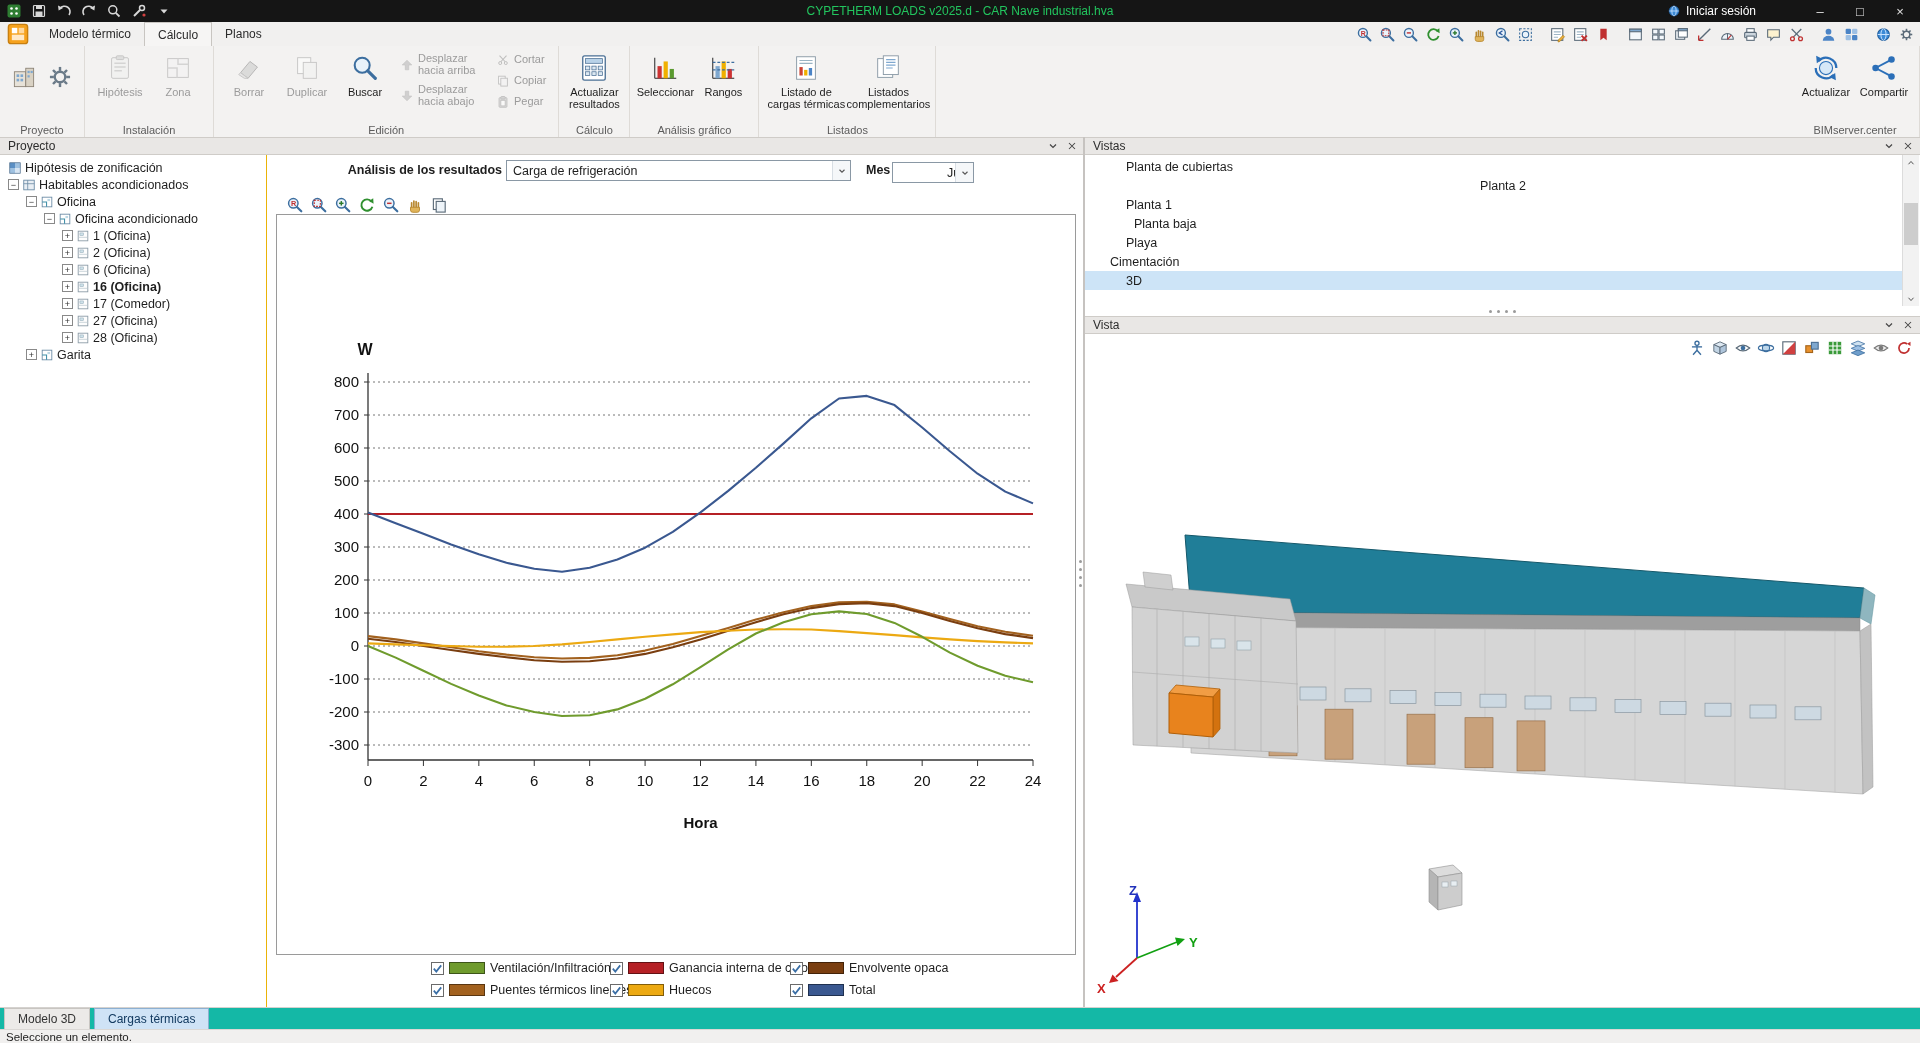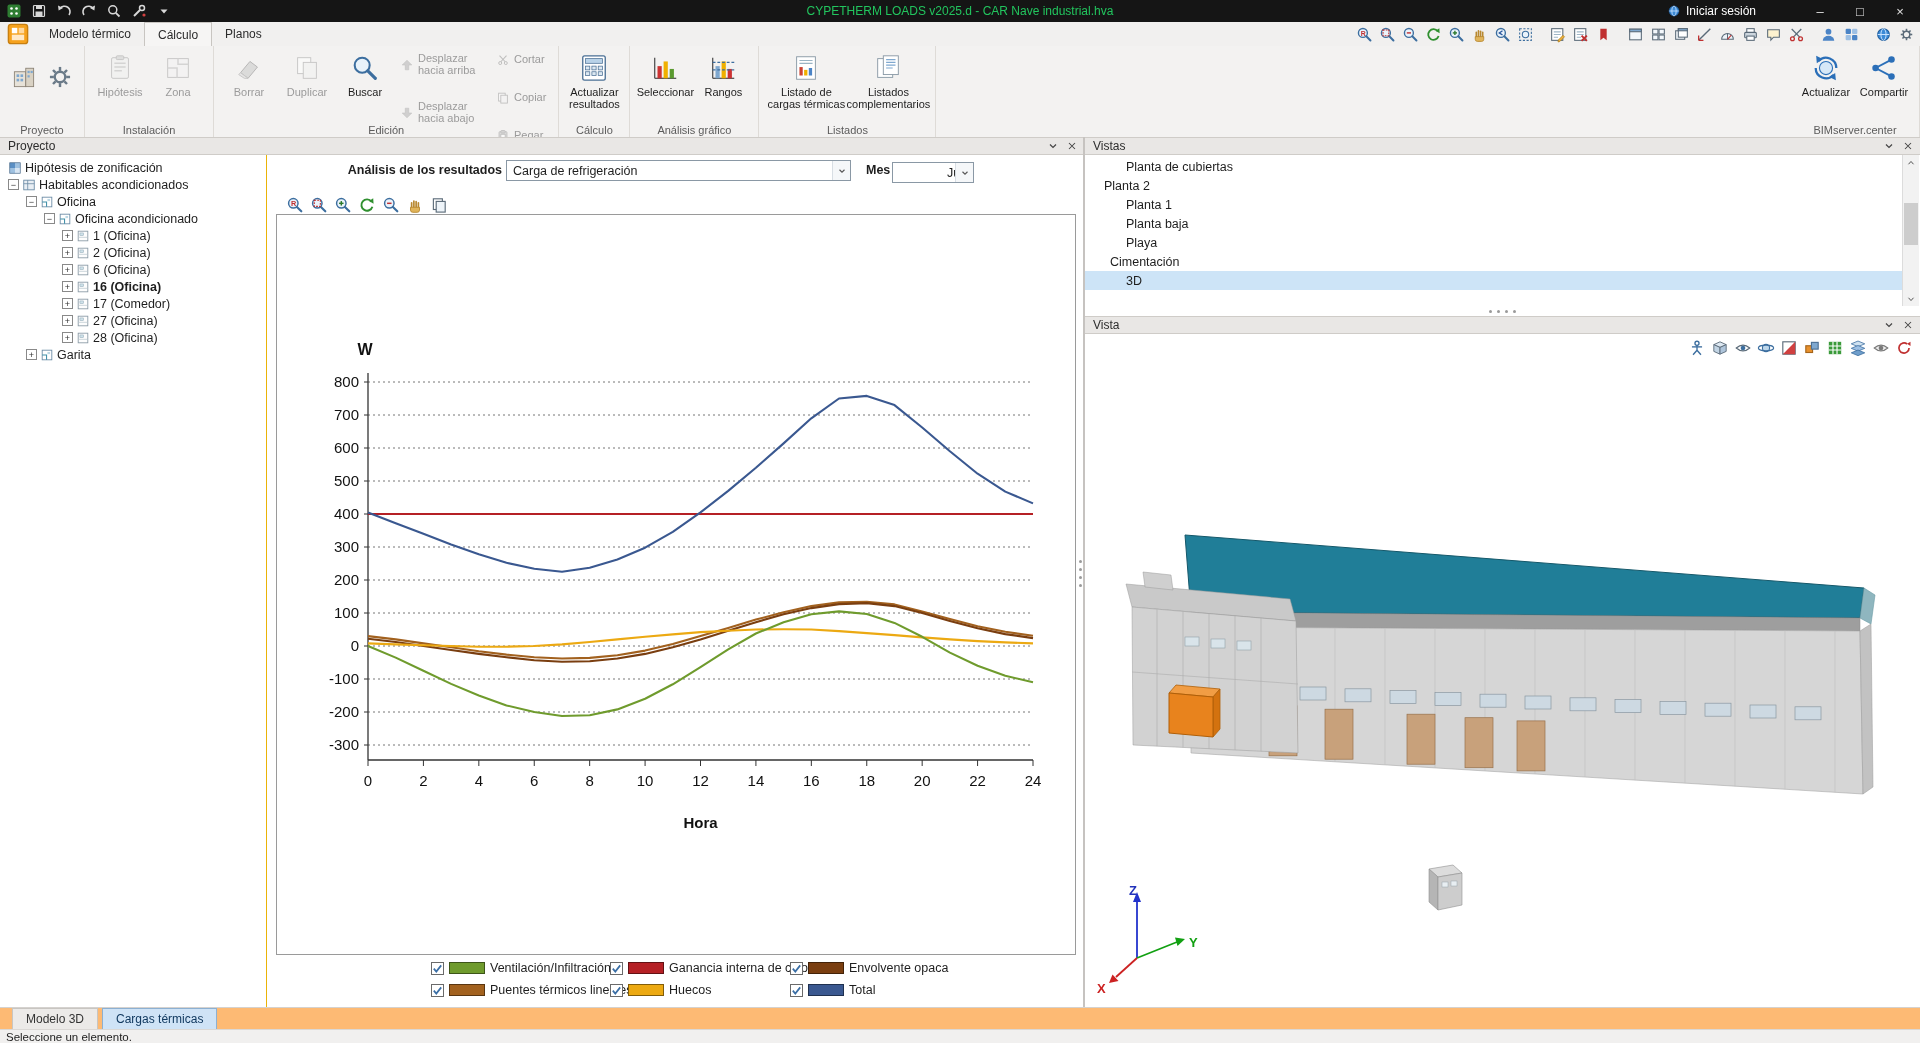--- a/index.html
+++ b/index.html
@@ -28,21 +28,21 @@
   
   #ribbon{position:absolute;left:0;top:46px;width:1920px;height:91px;background:#f3f2f1;border-bottom:1px solid #c8c5c1;display:flex;align-items:stretch;}
   .rgroup{position:relative;display:flex;align-items:flex-start;padding:2px 6px 15px;border-right:1px solid #dedbd7;}
   .rgroup-label{position:absolute;bottom:1px;left:0;right:0;text-align:center;font-size:11px;color:#5b5b5b;white-space:nowrap;}
   .rspacer{flex:1 1 auto;}
   .rbtn{width:58px;display:flex;flex-direction:column;align-items:center;gap:3px;padding-top:5px;font-size:11px;line-height:1.12;text-align:center;color:#1e1e1e;border-radius:3px;}
   .rbtn.wide{width:82px;}
   .rbtn.disabled{color:#9b9b9b;}
   .rbtn.disabled svg,.rsmall.disabled svg{filter:grayscale(1) opacity(.5);}
   .icobtn{width:36px;height:42px;display:flex;align-items:center;justify-content:center;margin-top:8px;}
-  .rstack{display:flex;flex-direction:column;gap:20px;margin:3px 3px 0;}
+  .rstack{display:flex;flex-direction:column;gap:3px;margin:3px 3px 0;}
   .rsmall{display:flex;align-items:center;gap:4px;font-size:11px;line-height:1.08;padding:2px 3px;color:#1e1e1e;border-radius:2px;}
   .rsmall.disabled{color:#9b9b9b;}
   .rsmall .sl{max-width:66px;}
 
   
   .panel-header{position:absolute;height:18px;background:#e9e7e5;border-top:1px solid #cfccc8;border-bottom:1px solid #cfccc8;display:flex;align-items:center;padding:0 4px 0 8px;font-size:12px;color:#2d2d2d;box-sizing:border-box;}
   .ph-btns{margin-left:auto;display:flex;gap:3px;}
   .ph-btn{width:16px;height:14px;display:flex;align-items:center;justify-content:center;}
 
   
@@ -73,21 +73,21 @@
   .vrow{height:19px;display:flex;align-items:center;gap:4px;font-size:12.5px;white-space:nowrap;}
   .vrow.selected{background:#cde4f7;}
   #vscroll{position:absolute;left:1902px;top:155px;width:17px;height:151px;background:#f2f2f2;border-left:1px solid #dcdcdc;box-sizing:border-box;}
   .varrow{width:16px;height:15px;display:flex;align-items:center;justify-content:center;background:#f2f2f2;}
   #vthumb{position:absolute;left:1px;top:48px;width:14px;height:42px;background:#cdcdcd;}
   #hsplit{position:absolute;left:1085px;top:306px;width:835px;height:10px;background:#fff;display:flex;align-items:center;justify-content:center;gap:5px;}
   #vista-toolbar{position:absolute;left:1085px;top:334px;width:835px;height:28px;background:#fff;display:flex;align-items:center;justify-content:flex-end;gap:3px;padding-right:6px;box-sizing:border-box;}
   #viewport{position:absolute;left:1085px;top:362px;width:835px;height:645px;background:#fff;}
 
   
-  #bottombar{position:absolute;left:0;top:1007px;width:1920px;height:22px;background:#fdba74;border-top:1px solid #d5d2cf;display:flex;align-items:flex-end;padding-left:12px;gap:4px;box-sizing:border-box;}
+  #bottombar{position:absolute;left:0;top:1007px;width:1920px;height:22px;background:#14b8a6;border-top:1px solid #d5d2cf;display:flex;align-items:flex-end;padding-left:4px;gap:4px;box-sizing:border-box;}
   .btab{height:20px;padding:0 13px;font-size:12px;border:1px solid #c8c5c1;border-bottom:none;background:#eceae8;color:#333;display:flex;align-items:center;}
   .btab.active{background:#cfe3f6;border-color:#8cb0d2;color:#123a60;}
   #statusbar{position:absolute;left:0;top:1029px;width:1920px;height:14px;background:#f1f0ef;border-top:1px solid #dbd8d5;display:flex;align-items:center;padding-left:6px;font-size:11.5px;color:#222;box-sizing:border-box;}
 </style>
 </head>
 <body>
 
 <div id="app">
 
   <div id="titlebar">
@@ -938,27 +938,27 @@
       <span class="dot"></span>
       <span class="dot"></span>
       <span class="dot"></span>
       <span class="dot"></span>
     </div>
 
   <div id="vistas-list">
       <div class="vrow" style="padding-left:41px;">
         <span>Planta de cubiertas</span>
       </div>
-      <div class="vrow" style="padding-left:19px;">
+      <div class="vrow" style="padding-left:19px;justify-content:center;">
         <span>Planta 2</span>
       </div>
       <div class="vrow" style="padding-left:41px;">
         <span>Planta 1</span>
       </div>
-      <div class="vrow" style="padding-left:41px;">
+      <div class="vrow" style="padding-left:41px;margin-left:8px;">
         <span>Planta baja</span>
       </div>
       <div class="vrow" style="padding-left:41px;">
         <span>Playa</span>
       </div>
       <div class="vrow" style="padding-left:25px;">
         <span>Cimentación</span>
       </div>
       <div class="vrow selected" style="padding-left:41px;">
         <span>3D</span>

